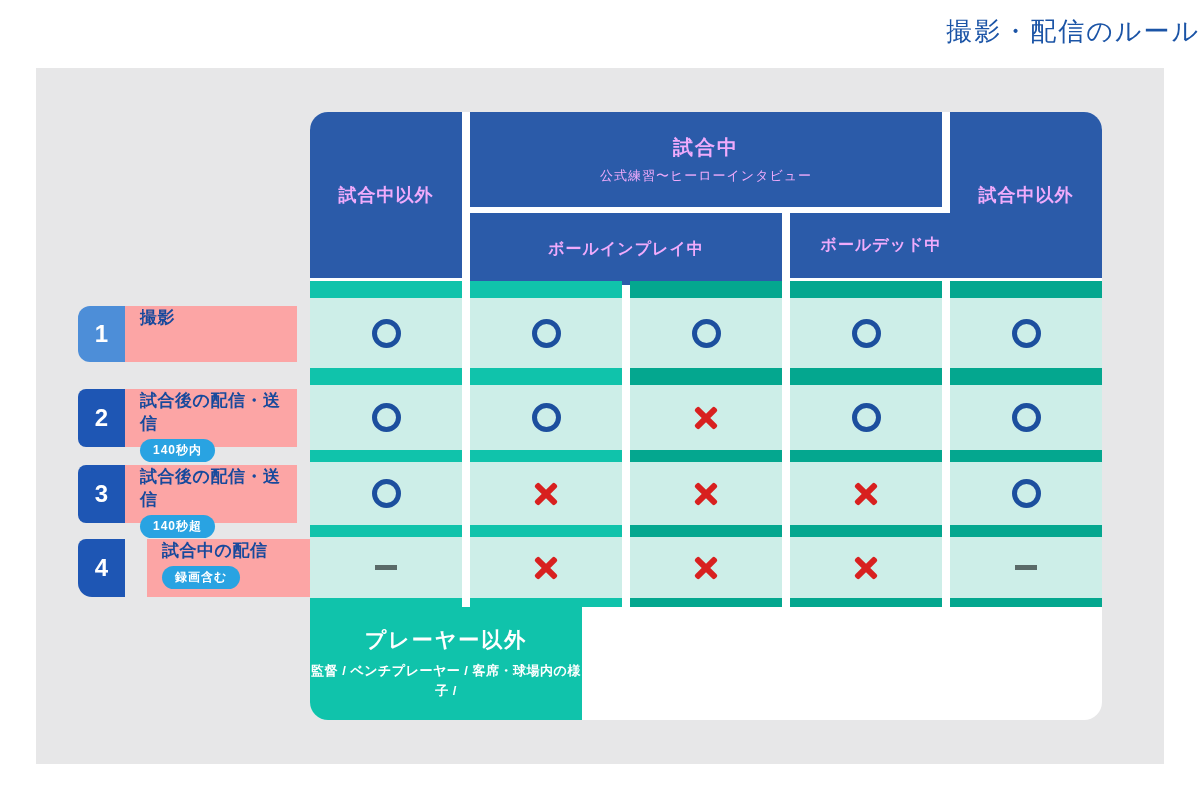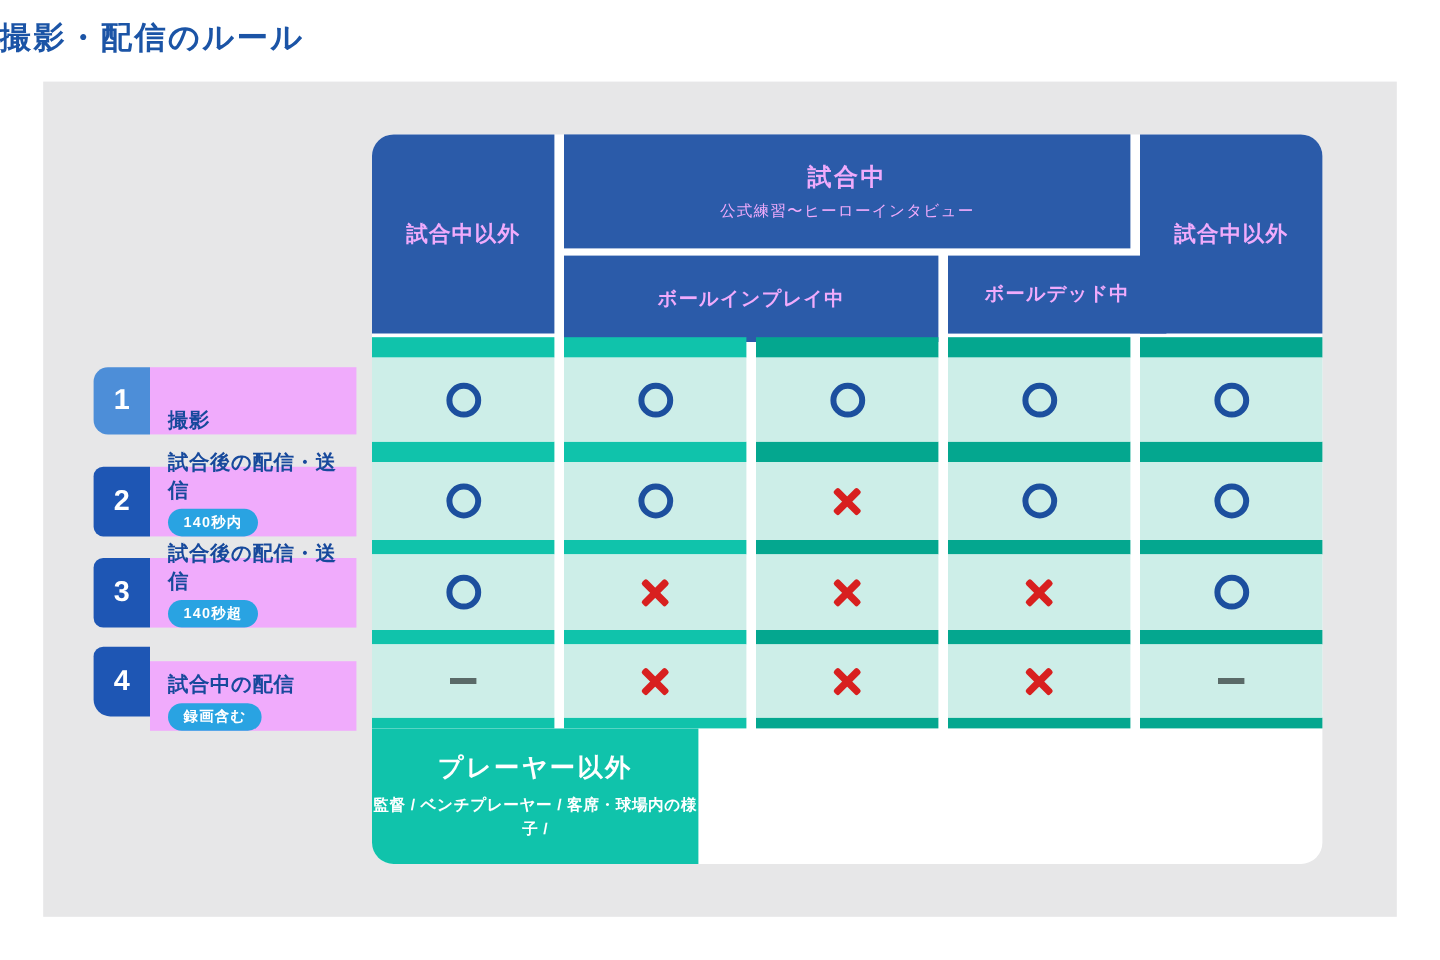--- a/index.html
+++ b/index.html
@@ -7,22 +7,22 @@
     --tile_blue_light:#4d8ed8; --tile_blue_dark:#1e56b4; --badge_blue:#29a3e2;
     --mint:#cdeee8; --teal_bright:#10c3ab; --teal_dark:#04a78f;
     --circle_blue:#1c4f9e; --cross_red:#d8201f; --dash_gray:#5a6a68;
     --panel_gray:#e7e7e8;
   }
   *{box-sizing:border-box;margin:0;padding:0}
   html,body{width:1200px;height:800px;background:#fff;overflow:hidden;
     font-family:"Liberation Sans","DejaVu Sans",sans-serif;}
   body{position:relative}
 
-  .page-title{position:absolute;left:0;right:0;top:14px;text-align:left;
-    font-size:26px;font-weight:bold;color:var(--title_blue);letter-spacing:2px}
+  .page-title{position:absolute;left:0;right:0;top:14px;text-align:right;
+    font-size:26px;font-weight:normal;color:var(--title_blue);letter-spacing:2px}
 
   .panel{position:absolute;left:36px;top:68px;width:1128px;height:696px;
     background:var(--panel_gray)}
 
   .table-wrap{position:absolute;left:310px;top:112px;width:792px;height:608px;
     background:#fff;border-radius:18px}
 
   
   .hd{position:absolute;background:var(--header_blue);color:#f0abfc;display:flex;
     flex-direction:column;align-items:center;justify-content:center;text-align:center}
@@ -54,22 +54,22 @@
   .foot{position:absolute;top:495px;height:113px;color:#fff;display:flex;flex-direction:column;
     align-items:center;justify-content:center;text-align:center}
   .foot-left{left:0;width:272px;background:var(--teal_bright);border-radius:0 0 0 18px}
   .foot-right{left:320px;width:472px;background:var(--teal_dark);border-radius:0 0 18px 0}
   .foot .ft{font-size:21px;font-weight:bold;letter-spacing:2px}
   .foot .fs{font-size:13px;font-weight:bold;margin-top:7px;line-height:1.55;letter-spacing:.5px}
 
   
   .row-num{position:absolute;left:78px;width:47px;color:#fff;font-size:24px;font-weight:bold;
     display:flex;align-items:center;justify-content:center}
-  .row-bar{position:absolute;left:125px;width:172px;background:#f0abfc;display:flex;
-    flex-direction:column;justify-content:flex-end;padding-left:15px}
+  .row-bar{position:absolute;left:125px;width:172px;background:#fca5a5;display:flex;
+    flex-direction:column;justify-content:flex-start;padding-left:15px}
   .row-title{font-size:17px;font-weight:bold;color:var(--label_blue);letter-spacing:.5px}
   .row-badge{display:inline-block;align-self:flex-start;background:var(--badge_blue);color:#fff;
     font-size:12px;font-weight:bold;padding:3px 13px;border-radius:12px;margin-top:4px;letter-spacing:1px}
 </style>
 </head>
 <body>
 
 <div class="page-title">撮影・配信のルール</div>
 
 <div class="panel"></div>
@@ -83,21 +83,21 @@
     <div class="row-bar" style="top: 389px; height: 58px;">
       <div class="row-title">試合後の配信・送信</div>
       <span class="row-badge">140秒内</span>
     </div>
     <div class="row-num" style="top: 465px; height: 58px; background: var(--tile_blue_dark); border-radius: 8px 0px 0px 8px;">3</div>
     <div class="row-bar" style="top: 465px; height: 58px;">
       <div class="row-title">試合後の配信・送信</div>
       <span class="row-badge">140秒超</span>
     </div>
     <div class="row-num" style="top: 539px; height: 58px; background: var(--tile_blue_dark); border-radius: 8px 0px 0px 14px;">4</div>
-    <div class="row-bar" style="top: 551px; height: 58px;">
+    <div class="row-bar" style="top: 539px; height: 58px; margin-left: 22px;">
       <div class="row-title">試合中の配信</div>
       <span class="row-badge">録画含む</span>
     </div>
   </div>
 
 <div class="table-wrap">
 
   <div class="hd hd-left">
     <span>試合中以外</span>
   </div>

